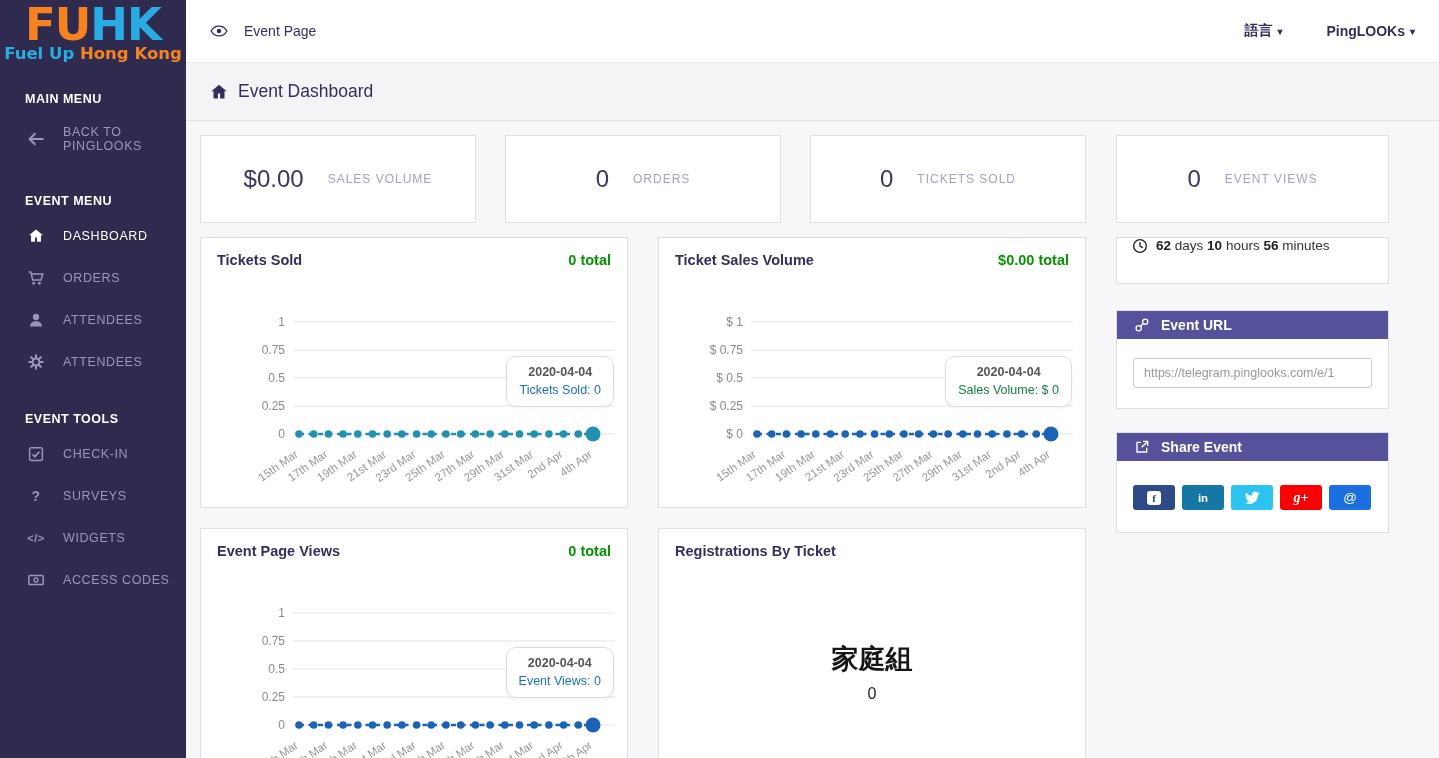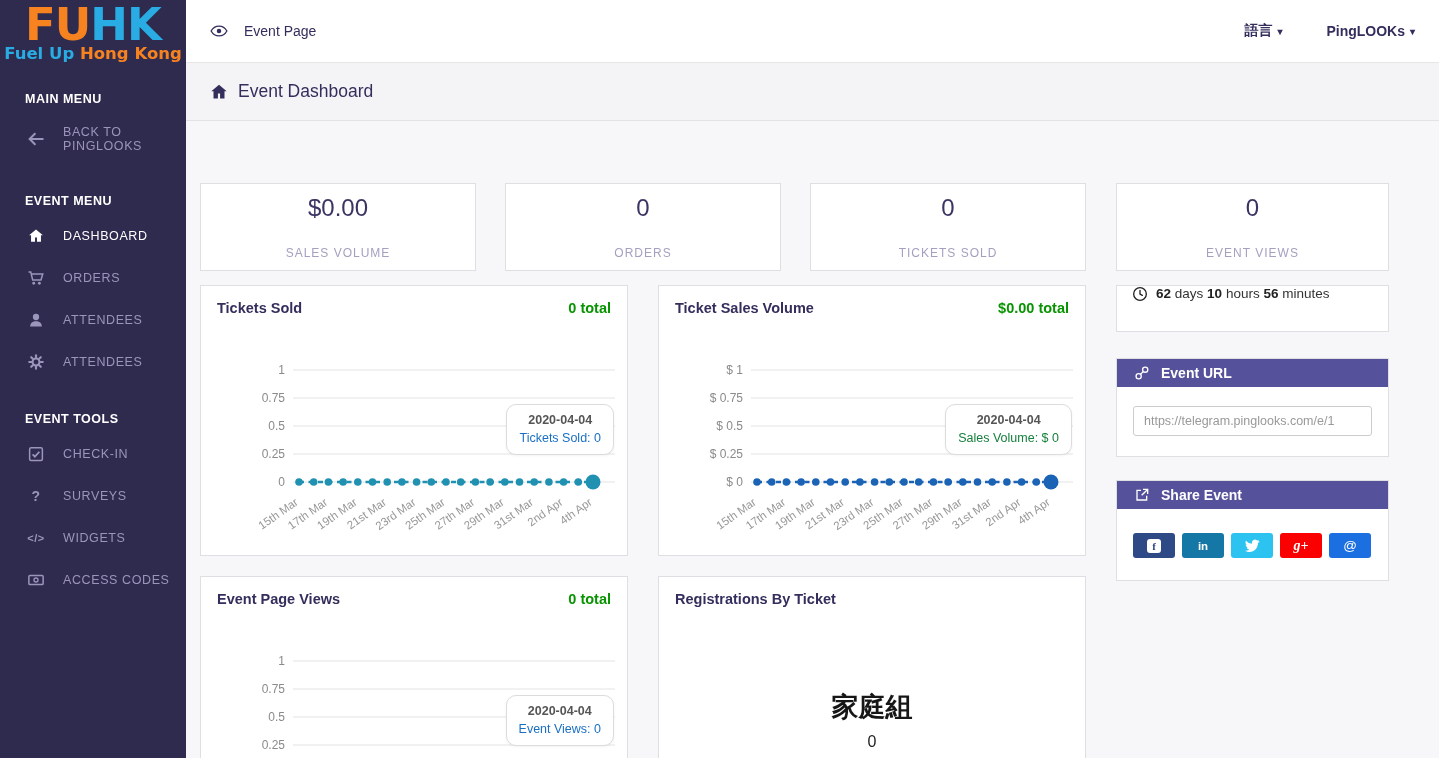--- a/index.html
+++ b/index.html
@@ -32,21 +32,21 @@
   .page-header { height:58px; background:#f4f4f6; border-bottom:1px solid #e3e3e5; display:flex; align-items:center; padding-left:23px; gap:9px; color:#332e5c; font-size:17.5px; font-weight:500; flex-shrink:0; }
   .ph-icon { width:20px; height:20px; display:inline-flex; color:#332e5c; }
   .ph-icon svg { width:100%; height:100%; }
 
   .content { flex:1; padding:14px 16px 0 14px; display:flex; gap:30px; overflow:hidden; }
   .left-col { width:886px; flex-shrink:0; }
   .right-col { width:273px; flex-shrink:0; }
 
   
   .stats-row { display:flex; gap:29px; margin-bottom:14px; }
-  .stat-card { flex:1; background:#fff; border:1px solid #dfdfe3; height:88px; display:flex; flex-direction:column; justify-content:center; align-items:center; gap:24px;margin-top:48px; }
+  .stat-card { flex:1; background:#fff; border:1px solid #dfdfe3; height:88px; display:flex; flex-direction:row; justify-content:center; align-items:center; gap:24px; }
   .stat-value { font-size:24px; color:#3a3563; }
   .stat-label { font-size:12px; color:#a5a0c0; letter-spacing:1px; }
 
   
   .charts-grid { display:flex; flex-wrap:wrap; gap:20px 30px; }
   .chart-card { width:428px; height:271px; background:#fff; border:1px solid #dfdfe3; position:relative; padding:14px 16px; }
   .chart-head { display:flex; justify-content:space-between; font-size:14.5px; font-weight:bold; }
   .chart-title { color:#332e5c; }
   .chart-total { color:#089400; }
   .chart-plot { position:absolute; left:0; top:50px; width:428px; height:218px; }

